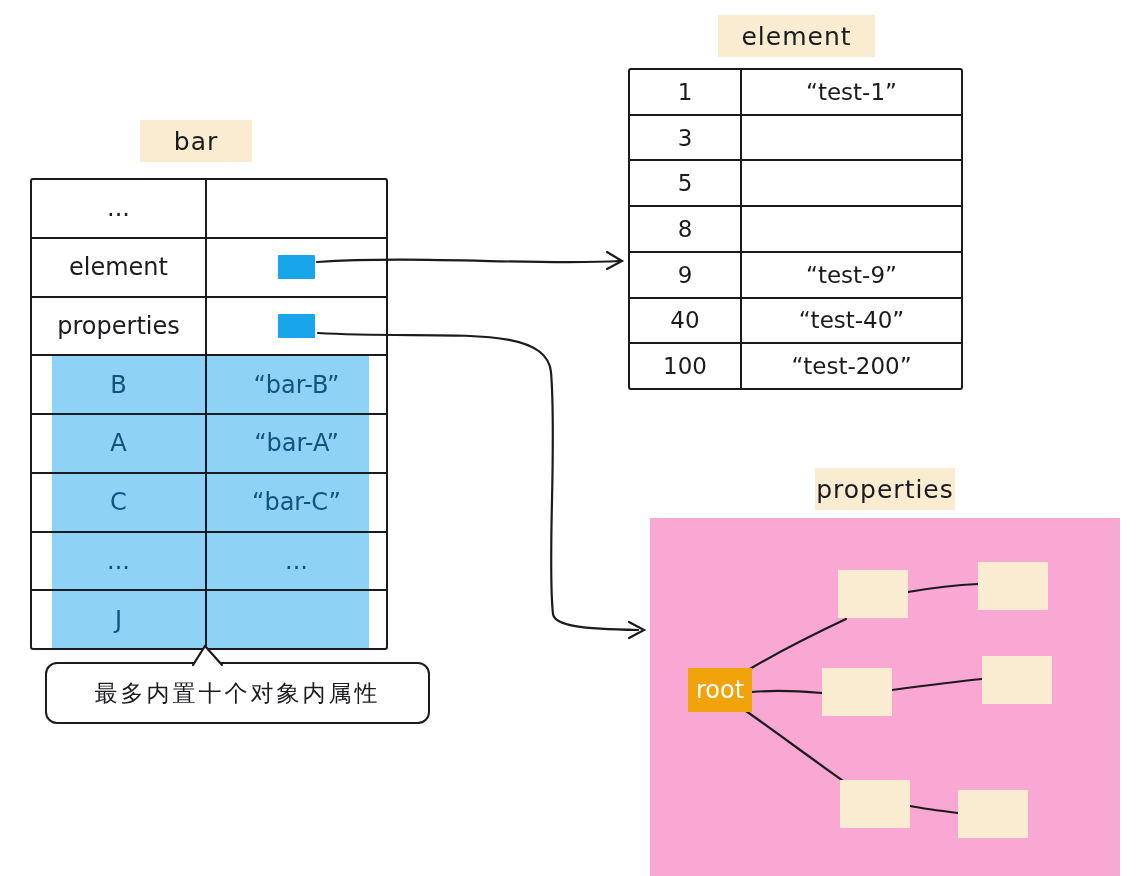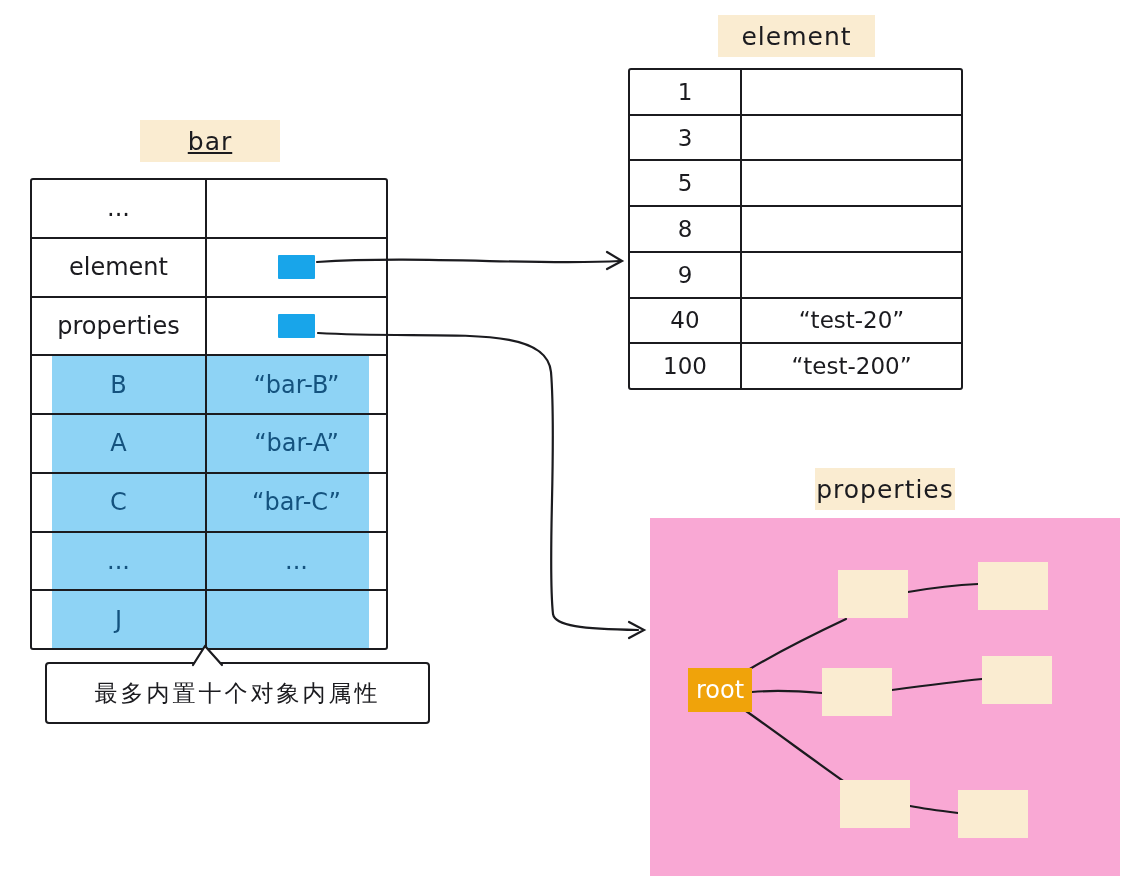--- a/index.html
+++ b/index.html
@@ -41,21 +41,21 @@
   #element-table .t-row { grid-template-columns:112px 1fr; }
   #element-table .k, #element-table .v { font-size:23px; }
 
   .ptr-swatch {
     width:37px; height:24px; background:#18a5ea; border-radius:1px;
   }
 
   
   #note-bubble {
     position:absolute; left:45px; top:662px; width:385px; height:62px;
-    border:2.5px solid #1b1b1f; border-radius:4px; background:#fff;
+    border:2.5px solid #1b1b1f; border-radius:12px; background:#fff;
     display:flex; align-items:center; justify-content:center;
     font-size:23px; letter-spacing:3px; z-index:2;
   }
 
   
   #properties-panel {
     position:absolute; left:650px; top:518px; width:470px; height:390px;
     background:#f9a8d4;
   }
   #properties-panel svg { position:absolute; left:0; top:0; z-index:1; }
@@ -78,21 +78,21 @@
   #arrows-layer {
     position:absolute; left:0; top:0; width:1142px; height:876px;
     z-index:5; pointer-events:none;
   }
 </style>
 </head>
 <body>
 
 <div class="stage">
 
-  <div class="cream-label" style="left:140px; top:120px; width:140px; height:42px;text-decoration:underline;">bar</div>
+  <div class="cream-label" style="left:140px; top:120px; width:112px; height:42px;">bar</div>
 
   <div class="hd-table" id="bar-table">
     <div class="hl-region"></div>
 
     <div class="t-row">
       <div class="k">...</div>
       <div class="v"></div>
     </div>
     <div class="t-row">
       <div class="k">element</div>
@@ -129,36 +129,38 @@
 
   <div id="note-bubble">
     <span>最多内置十个对象内属性</span>
   </div>
 
   <div class="cream-label" style="left:718px; top:15px; width:157px; height:42px;">element</div>
 
   <div class="hd-table" id="element-table">
     <div class="t-row">
       <div class="k">1</div>
+      <div class="v">“test-1”</div>
     </div>
     <div class="t-row">
       <div class="k">3</div>
     </div>
     <div class="t-row">
       <div class="k">5</div>
     </div>
     <div class="t-row">
       <div class="k">8</div>
     </div>
     <div class="t-row">
       <div class="k">9</div>
+      <div class="v">“test-9”</div>
     </div>
     <div class="t-row">
       <div class="k">40</div>
-      <div class="v">“test-20”</div>
+      <div class="v">“test-40”</div>
     </div>
     <div class="t-row">
       <div class="k">100</div>
       <div class="v">“test-200”</div>
     </div>
   </div>
 
   <div class="cream-label" style="left:815px; top:468px; width:140px; height:42px;">properties</div>
 
   <div id="properties-panel">

